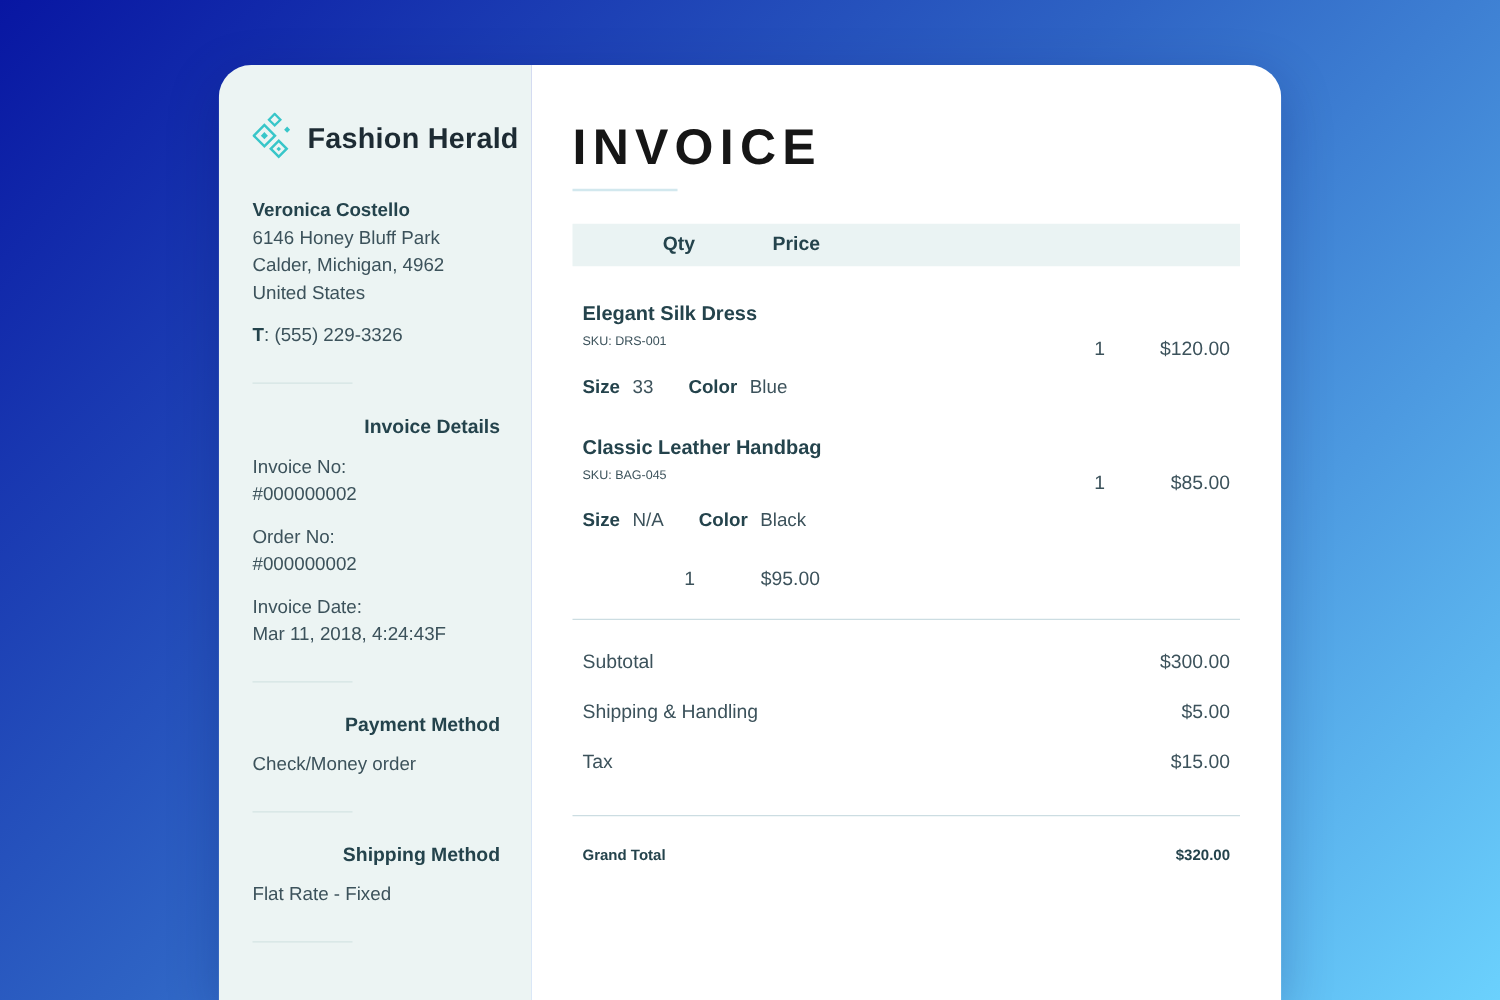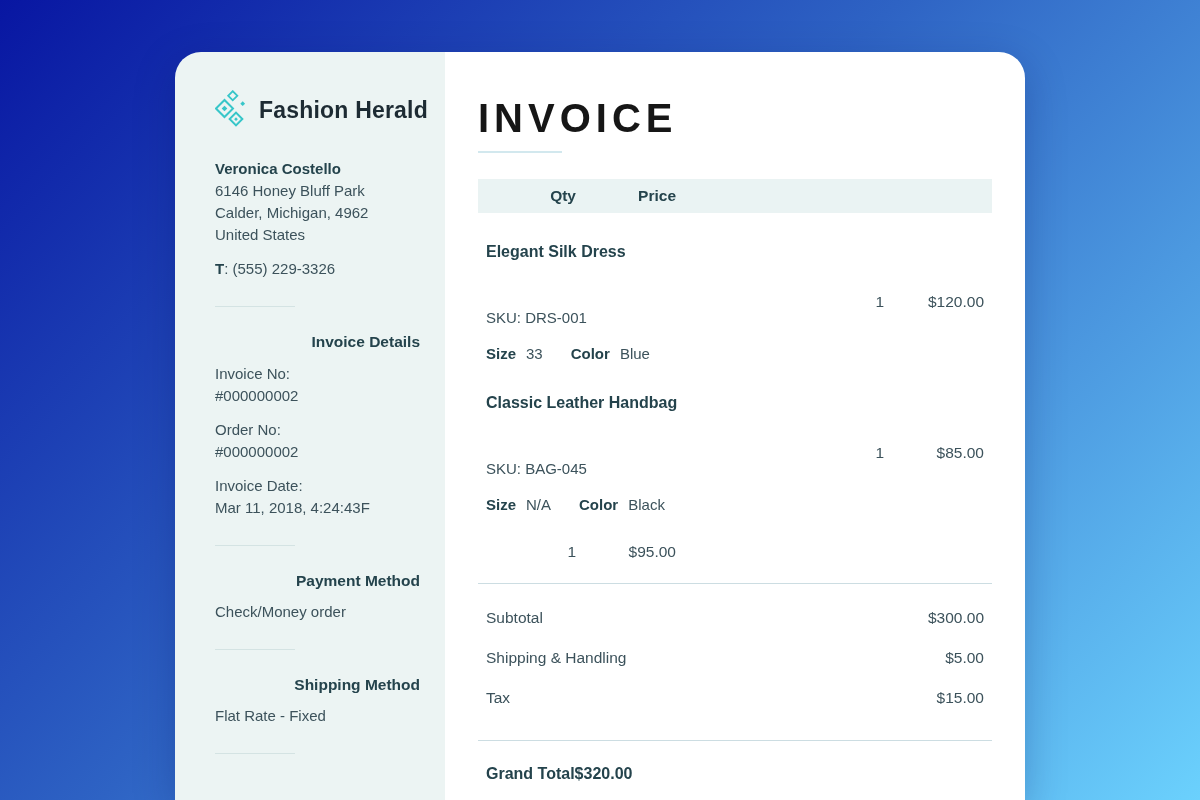--- a/index.html
+++ b/index.html
@@ -14,23 +14,23 @@
     position: absolute;
     left: 175px; top: 52px;
     width: 850px; height: 748px;
     border-radius: 26px 26px 0 0;
     display: flex;
     overflow: hidden;
     box-shadow: 0 12px 40px rgba(4, 18, 90, 0.25);
   }
   
   .sidebar {
-    width: 270px;
+    width: 250px;
     background: #ecf4f3;
-    padding: 38px 25px 20px 40px;
+    padding: 38px 25px 20px 27px;
     flex-shrink: 0;
   }
   .logo-row { display: flex; align-items: center; gap: 8px; }
   .logo-icon { width: 36px; height: 40px; flex-shrink: 0; }
   .logo-text {
     font-size: 23px;
     font-weight: 600;
     color: #1d2b33;
     letter-spacing: 0.2px;
     white-space: nowrap;
@@ -89,21 +89,21 @@
   .col-qty  { width: 90px;  text-align: right; }
   .col-price{ width: 100px; text-align: right; }
   .items-list { padding-top: 8px; }
   .item-row {
     display: flex;
     align-items: center;
     padding: 20px 8px 0 8px;
     margin-bottom: 10px;
   }
   .item-name { font-weight: 700; font-size: 16px; color: #24434c; line-height: 22px; }
-  .item-sku  { font-size: 15px; color: #3c525b; line-height: 22px; margin-top: 44px; }
+  .item-sku  { font-size: 10px; color: #3c525b; line-height: 22px; }
   .item-attrs { margin-top: 16px; font-size: 15px; color: #3c525b; }
   .item-attrs .b { font-weight: 700; color: #24434c; }
   .item-attrs .size-val { margin-left: 10px; }
   .item-attrs .color-lbl { margin-left: 28px; }
   .item-attrs .color-val { margin-left: 10px; }
   .cell-qty, .cell-price { font-size: 15.5px; color: #3c525b; }
   .main-divider {
     border: none;
     border-top: 1px solid #ccdde2;
     margin: 22px 0 0 0;
@@ -112,23 +112,23 @@
   .total-row {
     display: flex;
     justify-content: space-between;
     padding: 11px 8px;
     font-size: 15.5px;
     color: #3c525b;
     gap: 48px;
   }
   .grand-row {
     display: flex;
-    justify-content: flex-start;
+    justify-content: space-between;
     padding: 24px 8px 0 8px;
-    font-size: 16px;
+    font-size: 12px;
     font-weight: 700;
     color: #24434c;
   }
 </style>
 </head>
 <body>
 
 <div class="card">
 
   <aside class="sidebar">

